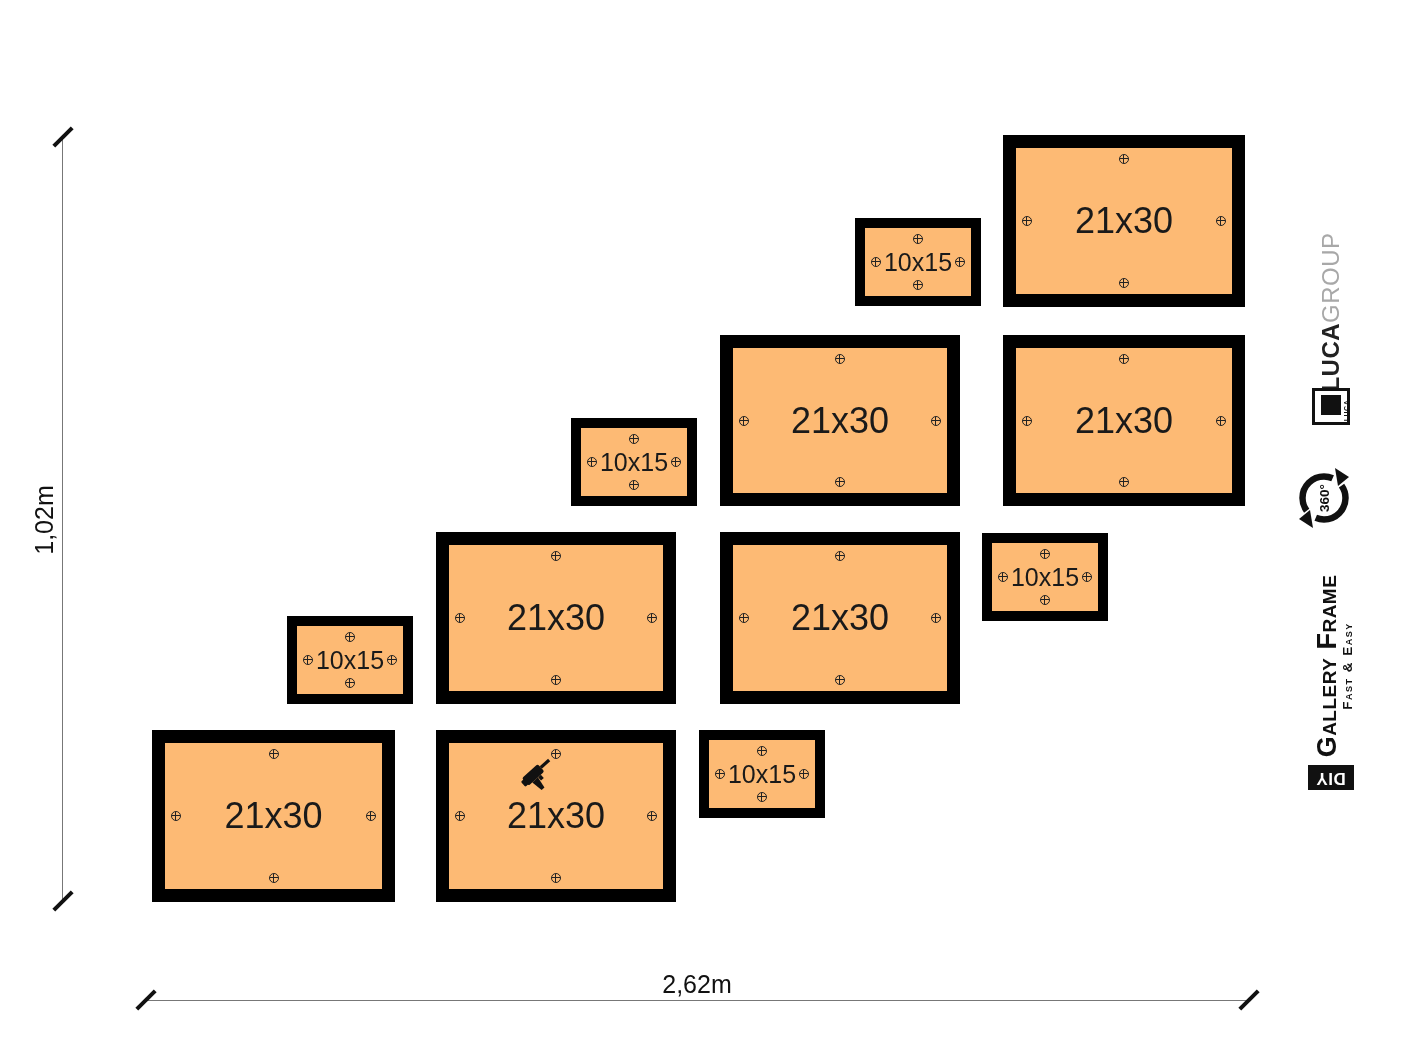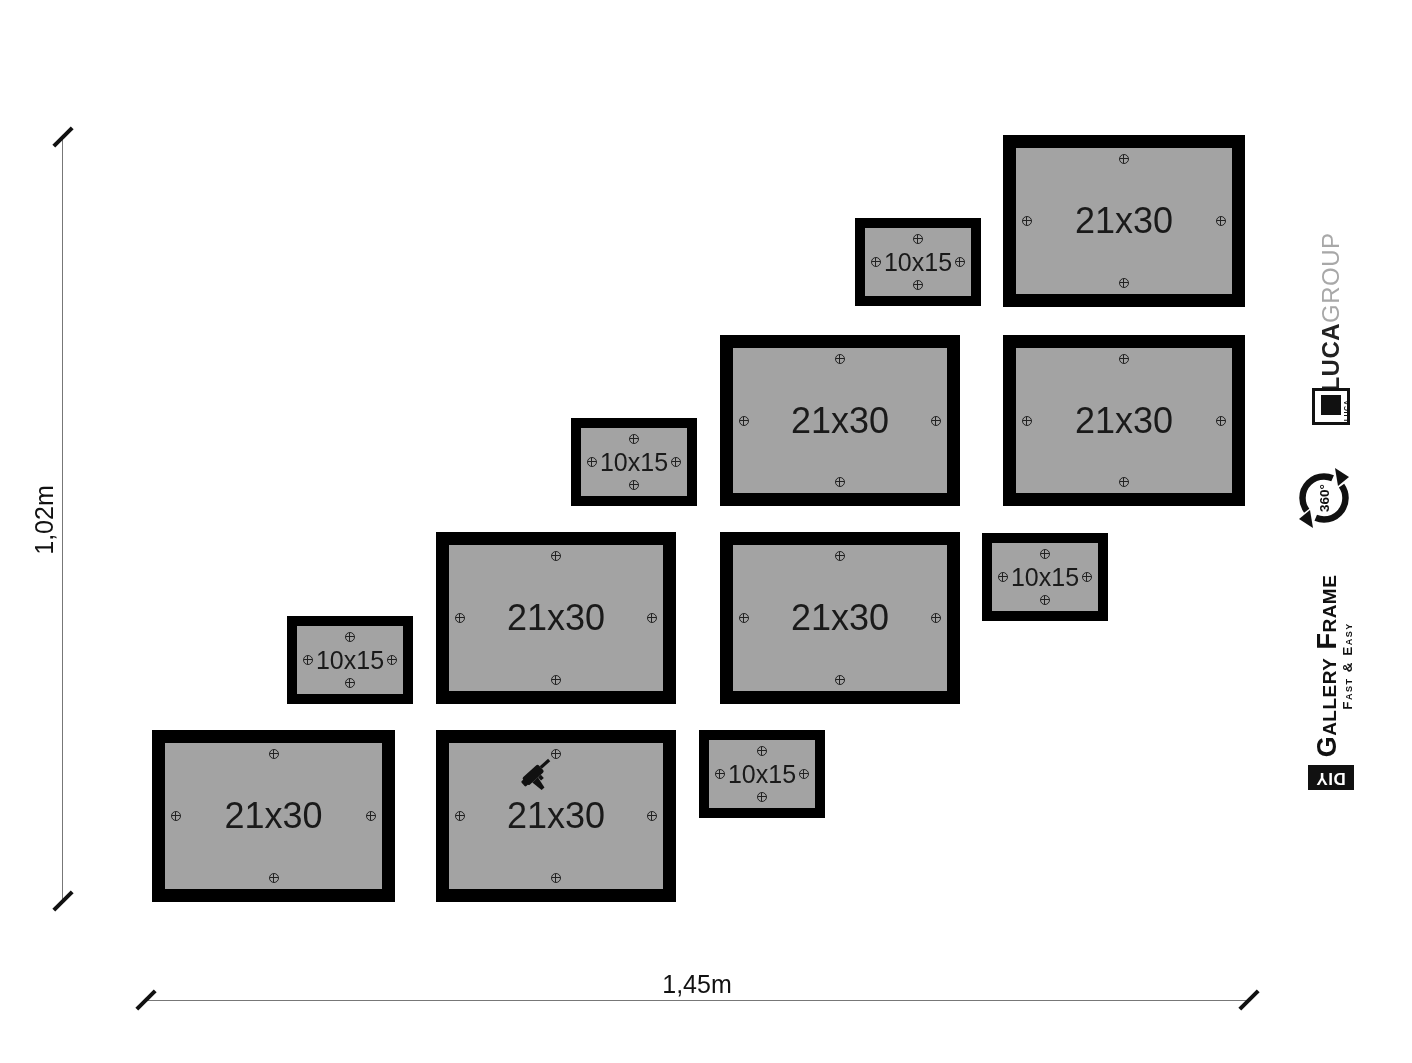--- a/index.html
+++ b/index.html
@@ -1,20 +1,20 @@
 <!DOCTYPE html>
 <html><head>
 <meta charset="utf-8">
 <style>
   html,body{margin:0;padding:0;background:#fff;}
   #stage{position:relative;width:1412px;height:1063px;background:#ffffff;overflow:hidden;
          font-family:"Liberation Sans", sans-serif;color:#1a1a1a;}
 
   
-  .frame{position:absolute;box-sizing:border-box;background:#a3a3a3;border:13px solid #000;
+  .frame{position:absolute;box-sizing:border-box;background:#fdba74;border:13px solid #000;
          display:flex;align-items:center;justify-content:center;}
   .frame.small{border-width:10px;}
   .frame-label{font-size:36px;color:#1a1a1a;letter-spacing:0px;line-height:1;user-select:none;}
   .frame.small .frame-label{font-size:25px;}
 
   
   .marker{position:absolute;width:10px;height:10px;box-sizing:border-box;
           border:1.6px solid #222;border-radius:50%;
           background:
             linear-gradient(#222,#222) center/100% 1.4px no-repeat,
@@ -164,21 +164,21 @@
       </div>
     </div>
 
   <div class="dim-line" id="dim-v"></div>
   <div class="dim-line" id="dim-h"></div>
   <div class="tick" id="tick-v-top"></div>
   <div class="tick" id="tick-v-bottom"></div>
   <div class="tick" id="tick-h-left"></div>
   <div class="tick" id="tick-h-right"></div>
   <div class="vtext" id="height-label">1,02m</div>
-  <div id="width-label">1,45m</div>
+  <div id="width-label">2,62m</div>
 
   <div class="vtext" id="luca-group">
     <span class="bold">LUCA</span><span class="light">GROUP</span>
   </div>
 
   <div id="luca-logo">
     <div class="inner"></div>
     <span class="logo-caption">LUCA</span>
   </div>
 

